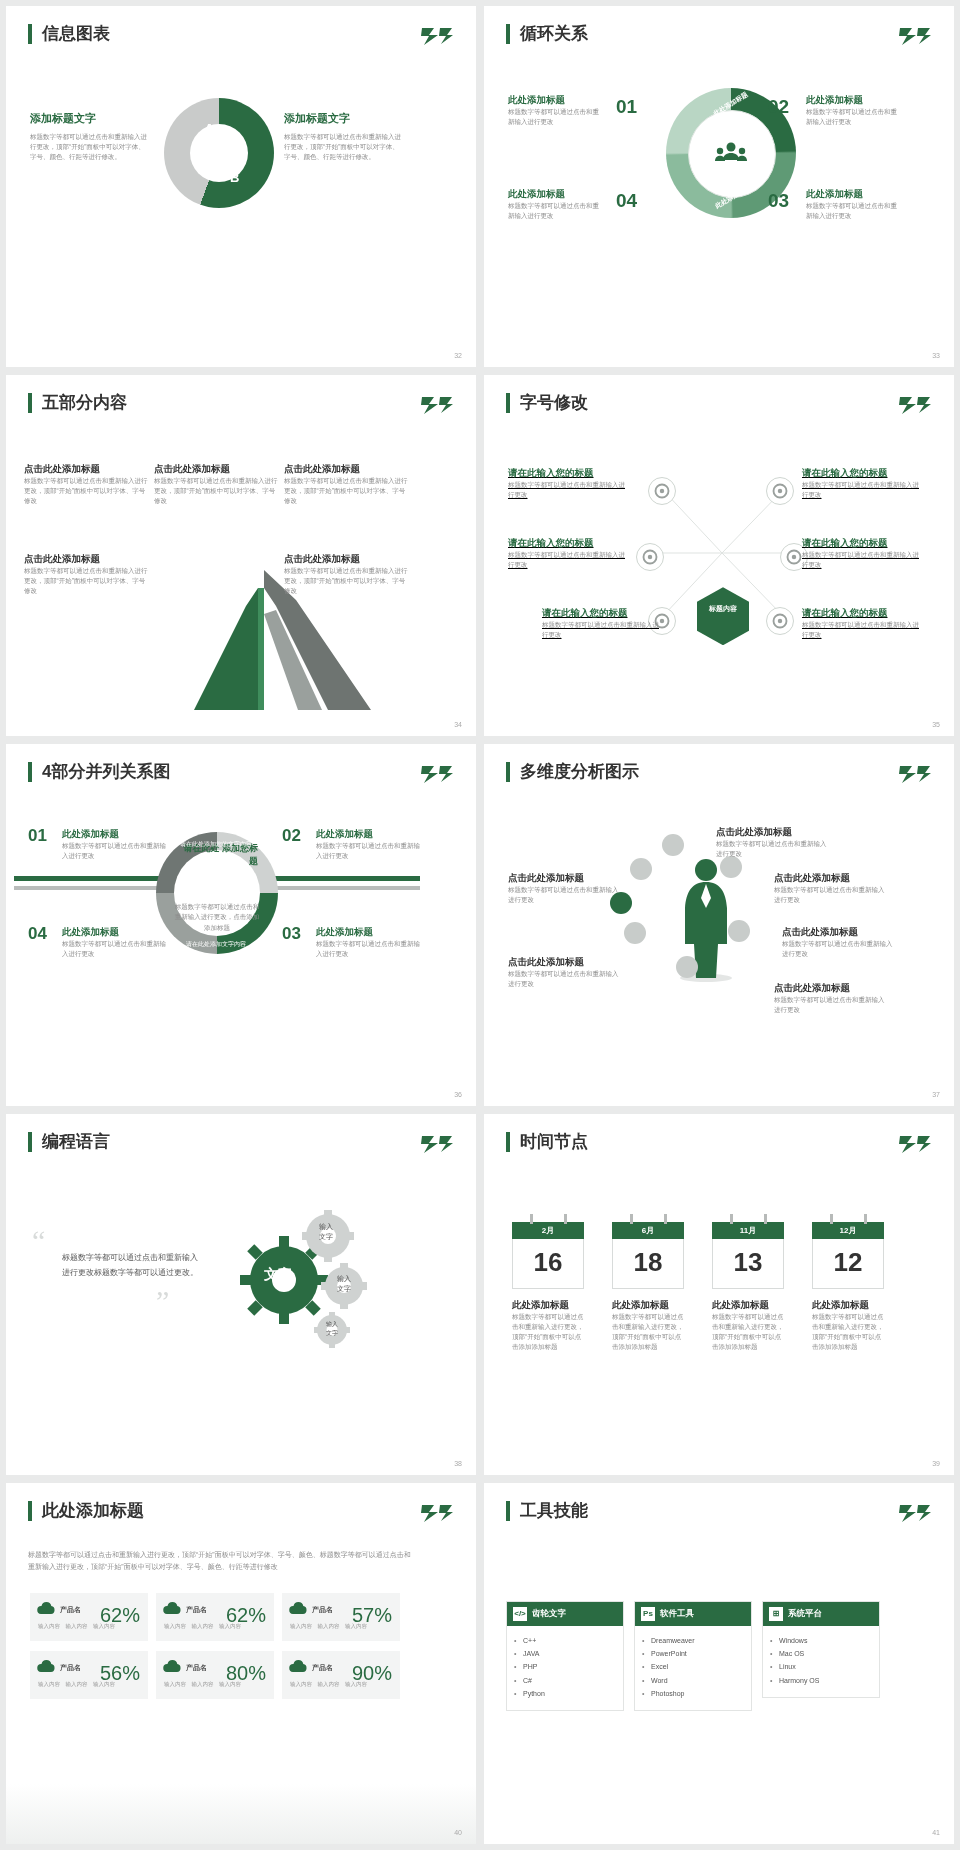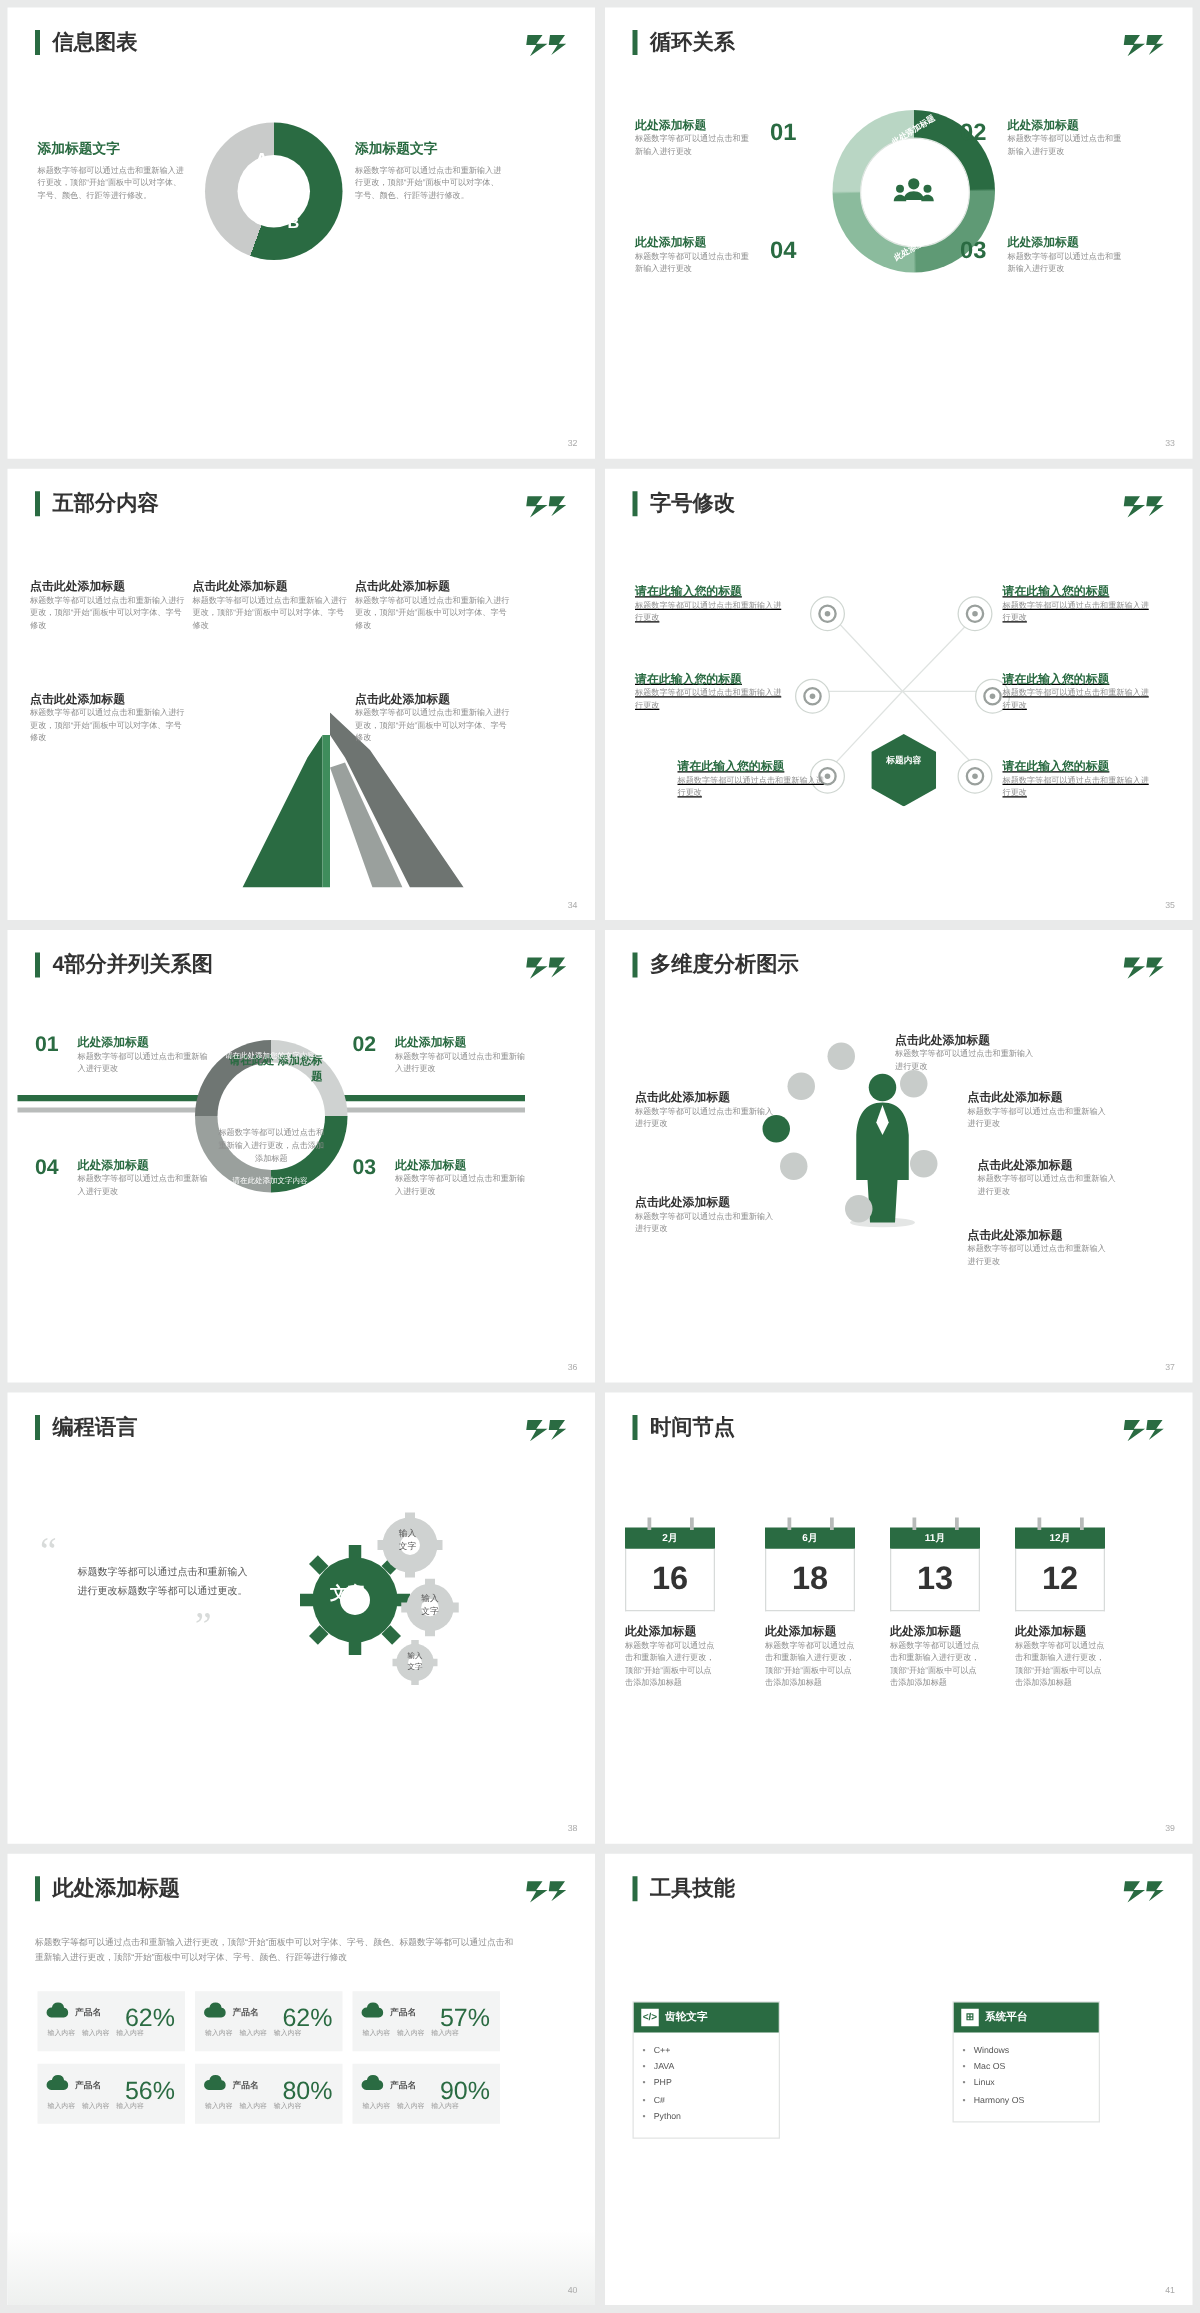--- a/index.html
+++ b/index.html
@@ -486,21 +486,21 @@
     <div class="pagenum">38</div>
   </div>
 
   <div class="slide">
     <div class="slide-title">时间节点</div>
     <svg class="logo" viewBox="0 0 34 24">
         <path d="M2 4 L14 4 L9 11 L18 11 L4 21 L9 12 L1 12 Z" fill="#2a6b42"></path>
         <path d="M20 4 L32 4 L27 11 L33 11 L21 20 L26 12 L19 12 Z" fill="#2a6b42"></path>
       </svg>
 
-    <div class="cal" style="left:16px;top:108px;">
+    <div class="cal" style="left:28px;top:108px;">
       <div class="cal-ring" style="left:18px;"></div>
         <div class="cal-ring" style="left:52px;"></div>
       <div class="cal-top">2月</div>
       <div class="cal-body">16</div>
       <div class="ttl-dark" style="margin-top:10px;">此处添加标题</div>
       <div class="tiny">标题数字等都可以通过点击和重新输入进行更改，顶部“开始”面板中可以点击添加添加标题</div>
     </div>
     <div class="cal" style="left:128px;top:108px;">
       <div class="cal-ring" style="left:18px;"></div>
         <div class="cal-ring" style="left:52px;"></div>
@@ -605,20 +605,33 @@
       </div>
       <ul class="skilllist">
         <li>C++</li>
         <li>JAVA</li>
         <li>PHP</li>
         <li>C#</li>
         <li>Python</li>
       </ul>
     </div>
 
+    <div class="skillbox" style="left:150px;top:118px;">
+      <div class="skillhead">
+        <span class="skillicon">Ps</span>
+        <span>软件工具</span>
+      </div>
+      <ul class="skilllist">
+        <li>Dreamweaver</li>
+        <li>PowerPoint</li>
+        <li>Excel</li>
+        <li>Word</li>
+        <li>Photoshop</li>
+      </ul>
+    </div>
 
     <div class="skillbox" style="left:278px;top:118px;">
       <div class="skillhead">
         <span class="skillicon">⊞</span>
         <span>系统平台</span>
       </div>
       <ul class="skilllist">
         <li>Windows</li>
         <li>Mac OS</li>
         <li>Linux</li>

